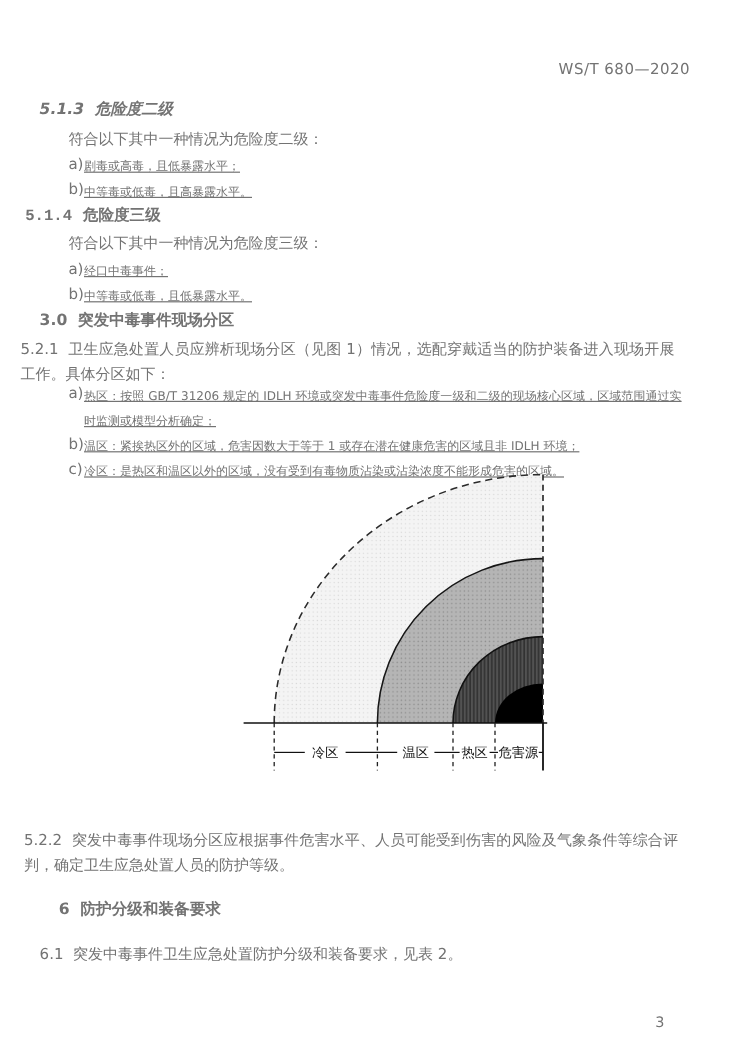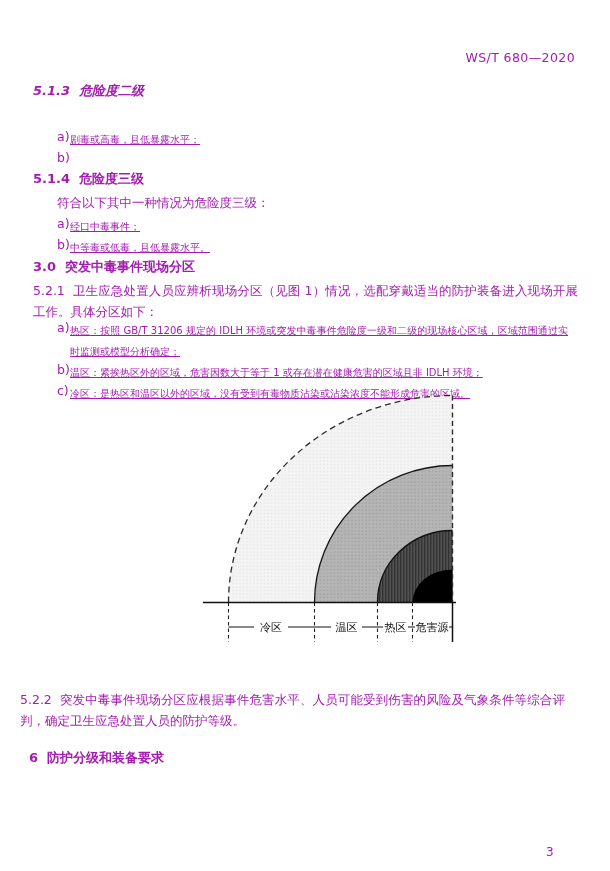--- a/index.html
+++ b/index.html
@@ -1,18 +1,18 @@
 <!DOCTYPE html>
 <html><head>
 <meta charset="utf-8">
 <style>
   html,body{margin:0;padding:0;background:#ffffff;}
   .page{
     position:relative;width:610px;height:871px;background:#fff;overflow:hidden;
-    font-family:"DejaVu Sans","Liberation Sans",sans-serif;color:#a21caf;
+    font-family:"DejaVu Sans","Liberation Sans",sans-serif;color:#737373;
   }
   .abs{position:absolute;}
   .body-text{font-size:12.5px;line-height:21px;}
   .just{text-align:justify;}
   .heading{font-size:13px;font-weight:bold;white-space:nowrap;}
   .hnum{margin-right:9px;}
   .pnum{margin-right:8px;}
   .intro{font-size:12.5px;white-space:nowrap;}
   .item-label{position:absolute;left:57px;top:0;font-size:12.5px;}
   .item-text{position:absolute;left:70px;top:0;font-size:10px;line-height:21px;text-decoration:underline;}
@@ -26,46 +26,48 @@
 </head>
 <body>
 
 <div class="page">
 
   <div class="abs header-code" style="top:50px;right:35px;">WS/T 680—2020</div>
 
   <div class="abs heading" style="top:82px;left:33px;font-style:italic;">
     <span class="hnum">5.1.3</span><span>危险度二级</span>
   </div>
+  <div class="abs intro" style="top:108px;left:57px;">符合以下其中一种情况为危险度二级：</div>
   <div class="abs" style="top:129px;left:0;width:610px;height:18px;">
     <span class="item-label">a)</span>
     <span class="item-text nowrap">剧毒或高毒，且低暴露水平；</span>
   </div>
   <div class="abs" style="top:150px;left:0;width:610px;height:18px;">
     <span class="item-label">b)</span>
+    <span class="item-text nowrap">中等毒或低毒，且高暴露水平。</span>
   </div>
 
-  <div class="abs heading" style="top:170px;left:33px;">
+  <div class="abs heading" style="top:170px;left:21px;font-family:Liberation Mono, monospace;">
     <span class="hnum">5.1.4</span><span>危险度三级</span>
   </div>
   <div class="abs intro" style="top:195px;left:57px;">符合以下其中一种情况为危险度三级：</div>
   <div class="abs" style="top:216px;left:0;width:610px;height:18px;">
     <span class="item-label">a)</span>
     <span class="item-text nowrap">经口中毒事件；</span>
   </div>
   <div class="abs" style="top:237px;left:0;width:610px;height:18px;">
     <span class="item-label">b)</span>
     <span class="item-text nowrap">中等毒或低毒，且低暴露水平。</span>
   </div>
 
   <div class="abs heading" style="top:258px;left:33px;">
     <span class="hnum">3.0</span><span>突发中毒事件现场分区</span>
   </div>
 
-  <div class="abs body-text just" style="top:280px;left:33px;width:545px;">
+  <div class="abs body-text just" style="top:280px;left:17px;width:545px;">
     <span class="pnum">5.2.1</span><span>卫生应急处置人员应辨析现场分区（见图 1）情况，选配穿戴适当的防护装备进入现场开展工作。具体分区如下：</span>
   </div>
 
   <div class="abs" style="top:320px;left:0;width:610px;height:44px;">
     <span class="item-label">a)</span>
     <span class="item-text just" style="width:498px;">热区：按照 GB/T 31206 规定的 IDLH 环境或突发中毒事件危险度一级和二级的现场核心区域，区域范围通过实时监测或模型分析确定；</span>
   </div>
   <div class="abs" style="top:362px;left:0;width:610px;height:18px;">
     <span class="item-label">b)</span>
     <span class="item-text nowrap">温区：紧挨热区外的区域，危害因数大于等于 1 或存在潜在健康危害的区域且非 IDLH 环境；</span>
@@ -120,20 +122,23 @@
     <text x="156.5" y="241" font-size="11" fill="#111" text-anchor="middle">温区</text>
     <text x="205.5" y="241" font-size="11" fill="#111" text-anchor="middle">热区</text>
     <text x="242" y="241" font-size="11" fill="#111" text-anchor="middle">危害源</text>
   </svg>
 
 
   <div class="abs body-text just" style="top:689px;left:20px;width:545px;">
     <span class="pnum">5.2.2</span><span>突发中毒事件现场分区应根据事件危害水平、人员可能受到伤害的风险及气象条件等综合评判，确定卫生应急处置人员的防护等级。</span>
   </div>
 
-  <div class="abs heading" style="top:749px;left:29px;">
+  <div class="abs heading" style="top:749px;left:49px;">
     <span class="hnum">6</span><span>防护分级和装备要求</span>
   </div>
 
+  <div class="abs body-text" style="top:784px;left:33px;width:545px;white-space:nowrap;">
+    <span class="pnum">6.1</span><span>突发中毒事件卫生应急处置防护分级和装备要求，见表 2。</span>
+  </div>
 
   <div class="abs page-num" style="top:845px;left:546px;">3</div>
 
 </div>
 
 </body></html>

